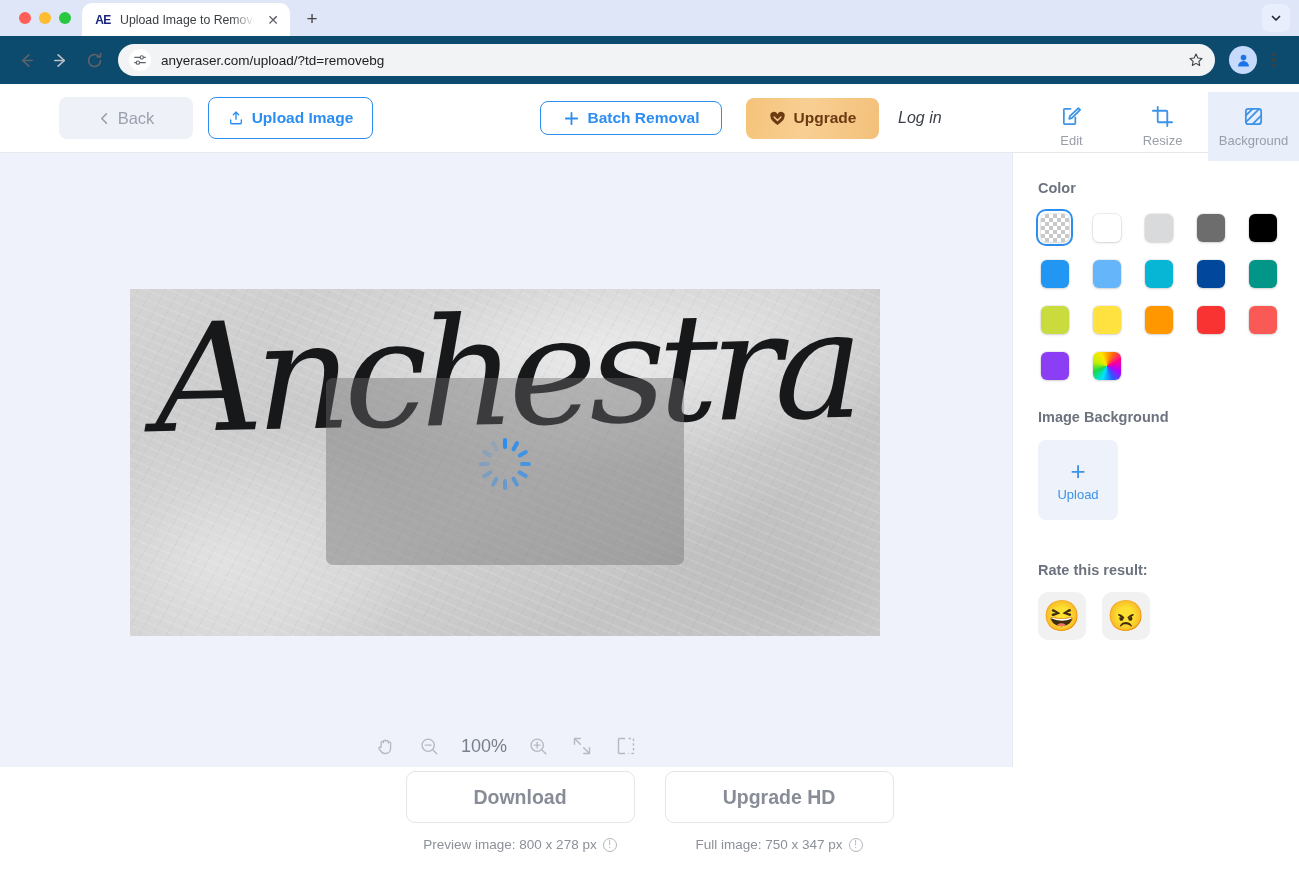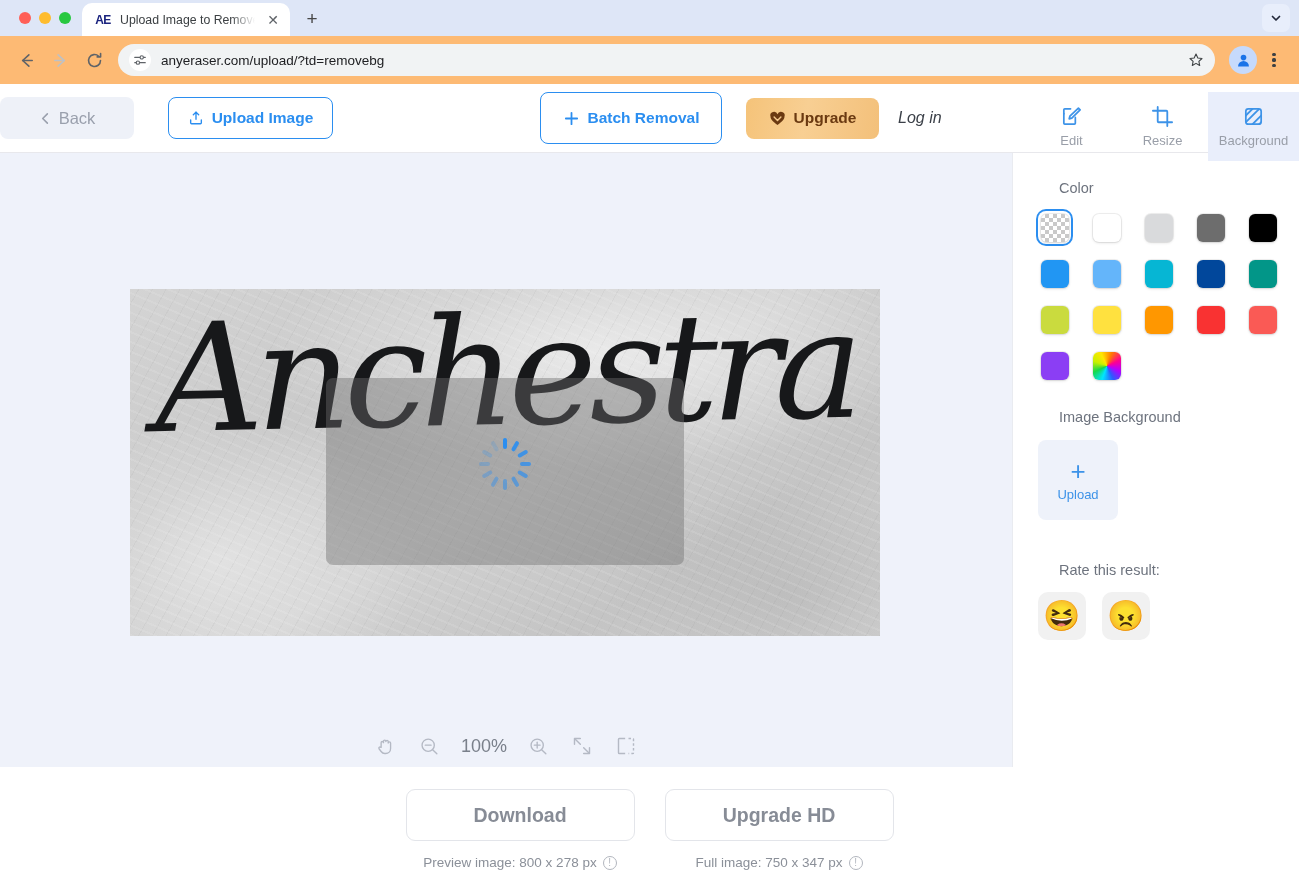--- a/index.html
+++ b/index.html
@@ -54,21 +54,21 @@
     color: #474747; font-size: 19px; font-weight: 300;
   }
   .tabstrip-right {
     position: absolute; right: 9px; bottom: 4px;
     width: 28px; height: 28px; border-radius: 7px;
     background: #e8eefb;
     display: flex; align-items: center; justify-content: center;
   }
 
   .browser-toolbar {
-    height: 48px; background: #fdba74;
+    height: 48px; background: #0c4a6e;
     display: flex; align-items: center; padding: 0 10px; gap: 2px;
   }
   .nav-btn {
     width: 32px; height: 32px; border-radius: 50%;
     display: flex; align-items: center; justify-content: center;
     color: #5f6368;
   }
   .nav-btn.disabled { color: #bdc1c6; }
   .omnibox {
     flex: 1; height: 32px; margin: 0 8px 0 6px;
@@ -99,35 +99,36 @@
   }
   .menu-btn i { width: 3.2px; height: 3.2px; border-radius: 50%; background: #3c4043; display: block; }
 
   
   .app-toolbar {
     height: 69px; background: #fff;
     border-bottom: 1px solid #e8e8ec;
     display: flex; align-items: center; position: relative;
   }
   .btn-back {
+    margin-left: 59px;
     width: 134px; height: 42px; border-radius: 8px;
     background: #eef1f8; color: #9aa0ad;
     display: flex; align-items: center; justify-content: center; gap: 7px;
     font-size: 16.5px;
   }
   .btn-upload {
-    margin-left: 34px;
+    margin-left: 15px;
     width: 165px; height: 42px; border-radius: 8px;
     border: 1.3px solid #2b8ef0; color: #2b8ef0; background: #fff;
     display: flex; align-items: center; justify-content: center; gap: 8px;
     font-size: 15.5px; font-weight: 700;
   }
   .btn-batch {
     position: absolute; left: 540px;
-    width: 182px; height: 52px; border-radius: 8px;
+    width: 182px; height: 34px; border-radius: 8px;
     border: 1.3px solid #2b8ef0; color: #2b8ef0; background: #fff;
     display: flex; align-items: center; justify-content: center; gap: 8px;
     font-size: 15.5px; font-weight: 700;
   }
   .btn-upgrade {
     position: absolute; left: 746px;
     width: 133px; height: 41px; border-radius: 8px;
     background: linear-gradient(100deg, #f5c379 0%, #f8cf93 45%, #f3c07a 100%);
     color: #6b3a11;
     display: flex; align-items: center; justify-content: center; gap: 8px;
@@ -200,21 +201,21 @@
     color: #b4b9c4;
   }
   .zoom-bar .zb-icon { display: flex; align-items: center; justify-content: center; width: 26px; height: 26px; }
   .zoom-level { font-size: 18px; color: #7a808b; min-width: 42px; text-align: center; }
 
   
   .sidebar {
     width: 287px; background: #fff; border-left: 1px solid #e9ebf0;
     padding: 27px 0 0 25px;
   }
-  .side-heading { font-size: 14.5px; font-weight: 400; color: #6d737e; margin-left: 21px; }
+  .side-heading { font-size: 14.5px; font-weight: 700; color: #6d737e; }
   .swatch-grid {
     display: grid; grid-template-columns: repeat(6, 40px); gap: 13px 12px;
     margin-top: 15px;
   }
   .swatch {
     width: 28px; height: 28px; border-radius: 6px;
     box-shadow: 0 0 0 1px rgba(0,0,0,.06), 0 1px 3px rgba(0,0,0,.12);
     position: relative;
   }
   .swatch-wrap {
@@ -244,21 +245,21 @@
   .rate-row { display: flex; gap: 16px; margin-top: 14px; }
   .rate-btn {
     width: 48px; height: 48px; border-radius: 10px; background: #f1f1f1;
     display: flex; align-items: center; justify-content: center;
     font-size: 30px; line-height: 1;
   }
 
   
   .download-bar {
     height: 111px; background: #fff;
-    display: flex; justify-content: center; gap: 30px; padding-top: 22px;
+    display: flex; justify-content: center; gap: 30px; padding-top: 4px;
   }
   .dl-col { display: flex; flex-direction: column; align-items: center; }
   .dl-btn {
     width: 229px; height: 52px; border-radius: 9px;
     border: 1px solid #e3e5ea; background: #fff;
     display: flex; align-items: center; justify-content: center;
     font-size: 19.5px; font-weight: 700; color: #878c96;
   }
   .dl-meta {
     margin-top: 14px; font-size: 13.5px; color: #8b9099;

